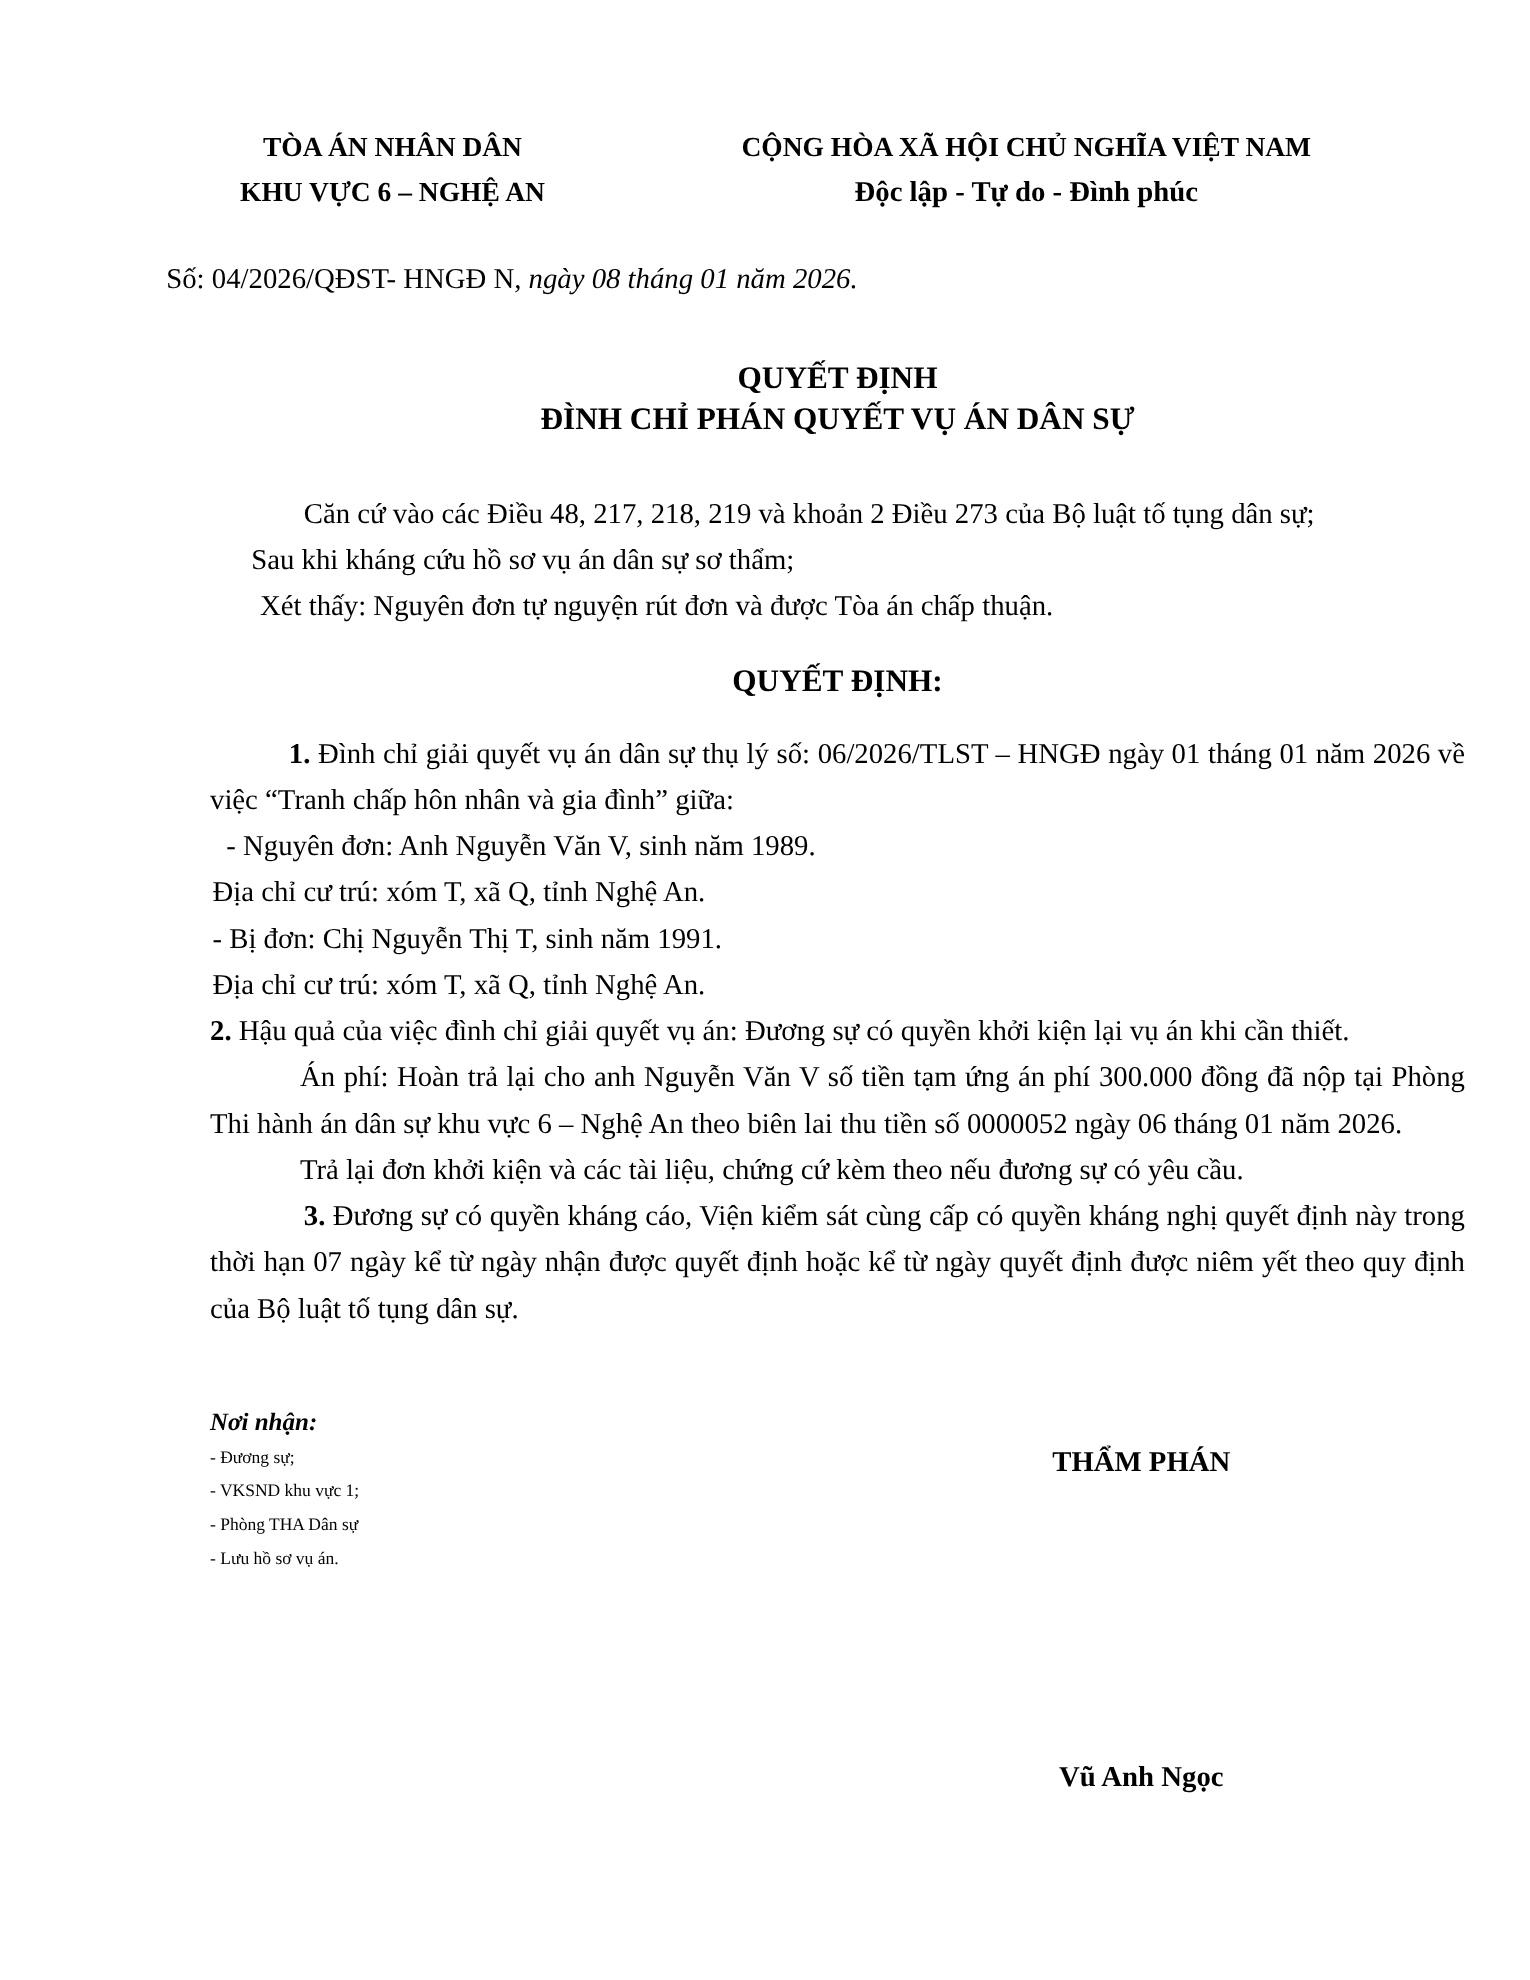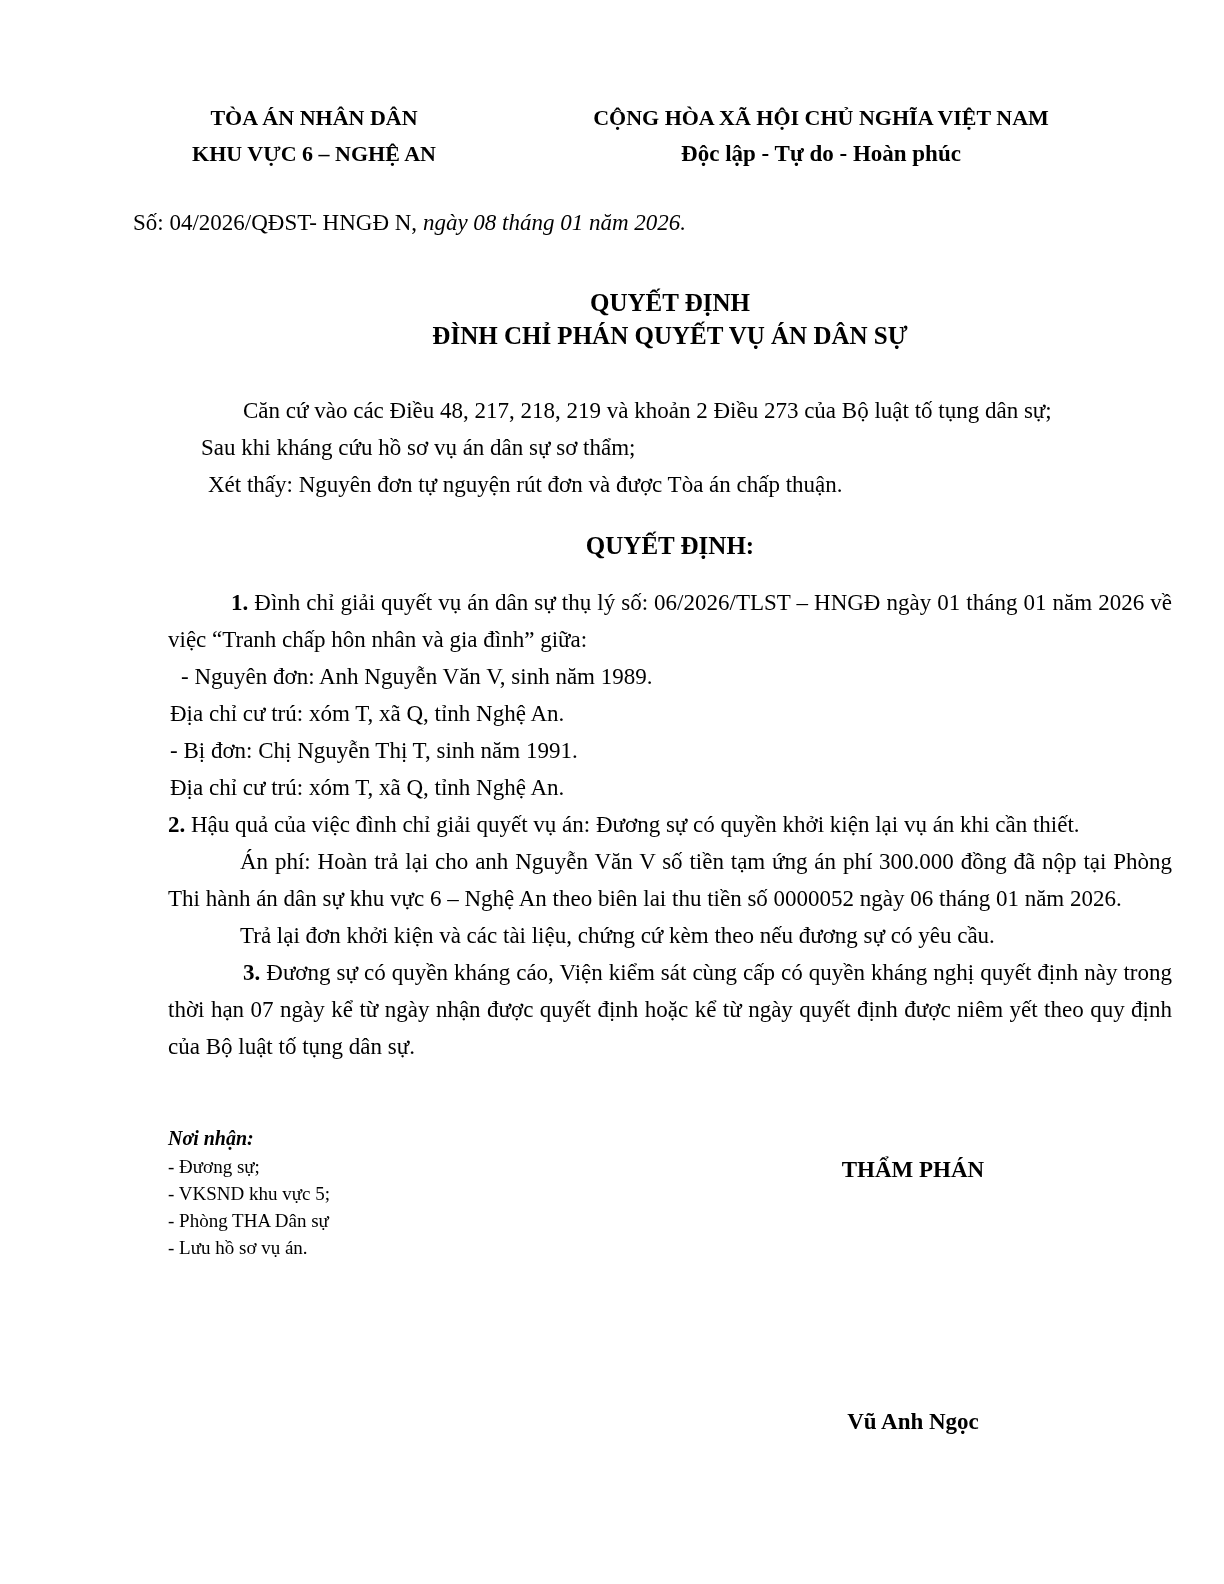--- a/index.html
+++ b/index.html
@@ -45,38 +45,38 @@
     text-align:center; font-weight:bold; font-size:25px;
   }
   .dash-13 { padding-left:13px; }
   .dash-2  { padding-left:2px; }
   .footer-row { display:flex; margin-top:58px; }
   .f-left { width:430px; }
   .recipients-label {
     font-weight:bold; font-style:italic;
     font-size:20px; line-height:30px;
   }
-  .recipient { font-size:19px; line-height:27px; }
+  .recipient { font-size:14px; line-height:27px; }
   .f-right { width:410px; margin-left:110px; text-align:center;margin-top:32px; }
   .judge-title { font-weight:bold; font-size:23px; line-height:30px; }
   .judge-name { font-weight:bold; font-size:23px; margin-top:218px; }
 </style>
 </head>
 <body>
 
 <div class="page">
 
   <div class="header-row">
     <div class="hdr-left">
       <div>TÒA ÁN NHÂN DÂN</div>
       <div>KHU VỰC 6 – NGHỆ AN</div>
     </div>
     <div class="hdr-right">
       <div>CỘNG HÒA XÃ HỘI CHỦ NGHĨA VIỆT NAM</div>
-      <div class="motto">Độc lập - Tự do - Hoàn phúc</div>
+      <div class="motto">Độc lập - Tự do - Đình phúc</div>
     </div>
   </div>
 
   <p class="so-line"><span>Số: 04/2026/QĐST- HNGĐ N,</span><span class="date-italic"> ngày 08 tháng 01 năm 2026.</span></p>
 
   <div class="title-block">
     <div>QUYẾT ĐỊNH</div>
     <div>ĐÌNH CHỈ PHÁN QUYẾT VỤ ÁN DÂN SỰ</div>
   </div>
 
@@ -97,21 +97,21 @@
     <p class="justify"><b>2.</b><span> Hậu quả của việc đình chỉ giải quyết vụ án: Đương sự có quyền khởi kiện lại vụ án khi cần thiết.</span></p>
     <p class="justify ind-72">Án phí: Hoàn trả lại cho anh Nguyễn Văn V số tiền tạm ứng án phí 300.000 đồng đã nộp tại Phòng Thi hành án dân sự khu vực 6 – Nghệ An theo biên lai thu tiền số 0000052 ngày 06 tháng 01 năm 2026.</p>
     <p class="justify ind-70 ind-72">Trả lại đơn khởi kiện và các tài liệu, chứng cứ kèm theo nếu đương sự có yêu cầu.</p>
     <p class="justify ind-75"><b>3.</b><span> Đương sự  có quyền kháng cáo, Viện kiểm sát cùng cấp có quyền kháng nghị quyết định này trong thời hạn 07 ngày kể từ ngày nhận được quyết định hoặc kể từ ngày quyết định được niêm yết theo quy định của Bộ luật tố tụng dân sự.</span></p>
   </div>
 
   <div class="footer-row">
     <div class="f-left">
       <div class="recipients-label">Nơi nhận:</div>
       <div class="recipient">- Đương sự;</div>
-      <div class="recipient">- VKSND khu vực 5;</div>
+      <div class="recipient">- VKSND khu vực 1;</div>
       <div class="recipient">- Phòng THA Dân sự</div>
       <div class="recipient">- Lưu hồ sơ vụ án.</div>
     </div>
     <div class="f-right">
       <div class="judge-title">THẨM PHÁN</div>
       <div class="judge-name">Vũ Anh Ngọc</div>
     </div>
   </div>
 
 </div>

